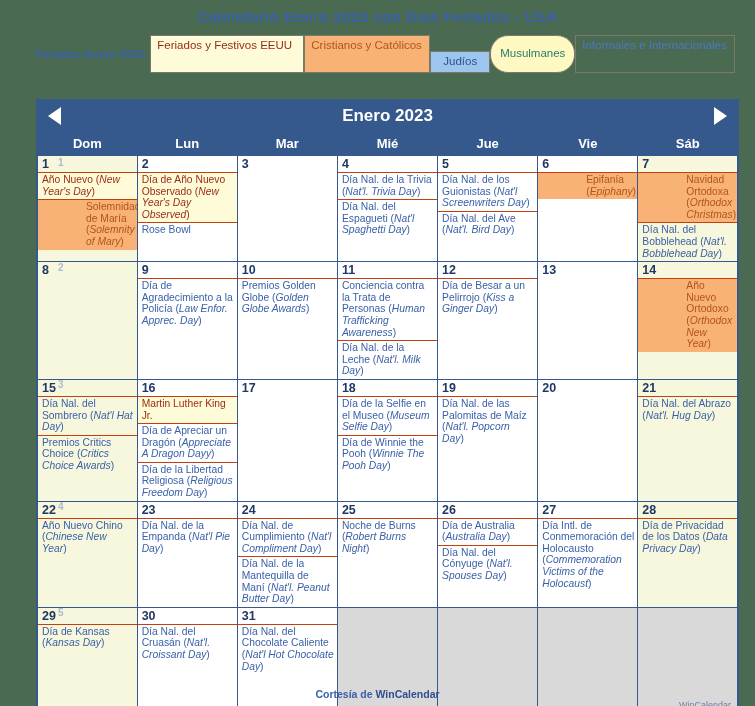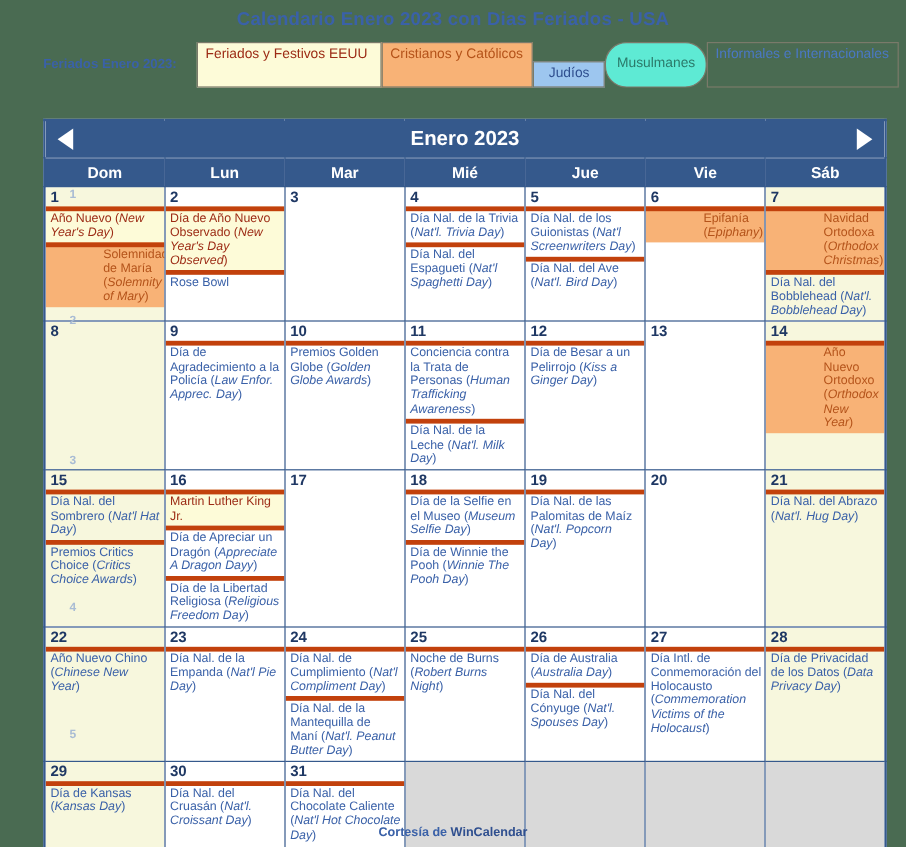--- a/index.html
+++ b/index.html
@@ -31,36 +31,36 @@
     margin-top: 9px;
     padding-left: 36px;
     height: 38px;
   }
   .legend-label {
     color: #3a61a8;
     font-size: 11px;
     font-weight: bold;
     display: flex;
     align-items: center;
-    padding-right: 17px;
+    padding-right: 3px;
     white-space: nowrap;
   }
   .legend-box {
     border: 1px solid #7a7a6a;
     box-sizing: border-box;
     padding: 3px 5px 0 6px;
     font-size: 11.5px;
     line-height: 13.5px;
     display: block;
   }
   .lg-us      { background: #fdfbd8; color: #9c2b15; width: 154px; }
   .lg-christ  { background: #f8b276; color: #b4531a; width: 126px; }
   .lg-jewish  { background: #9dc6ef; color: #2f4f8f; width: 60px;
                 display:flex; align-items:center; justify-content:center; padding:0;margin-top:16px; }
-  .lg-muslim  { background: #5eead4; color: #2b7a6a; width: 85px;
+  .lg-muslim  { background: #fef9c3; color: #2b7a6a; width: 85px;
                 display:flex; align-items:center; justify-content:center; padding:0;border-radius:18px; }
   .lg-intl    { background: transparent; color: #4a78c4; width: 160px; }
 
   
   .cal-wrap {
     position: absolute;
     left: 36px;
     top: 99px;
     width: 703px;
   }
@@ -119,21 +119,21 @@
     font-weight: bold;
     color: #1f3864;
     padding: 2px 0 1px 4px;
     line-height: 13px;
   }
   .ev {
     font-size: 10.3px;
     line-height: 11.6px;
     padding: 1px 3px 2px 4px;
     color: #3a61a8;
-    border-top: 4px solid #c2410c;
+    border-top: 1px solid #c2410c;
   }
   .ev:first-of-type { border-top: none; }
   .ev i { font-style: italic; }
   .ev.type-us      { background: #fdfbd8; color: #9c2b15; }
   .ev.type-christ  { background: #f8b276; color: #b4531a; padding-left: 48px; }
   .ev.type-intl    { background: transparent; color: #3a61a8; }
 
   .weeknum {
     position: absolute;
     left: 22px;

